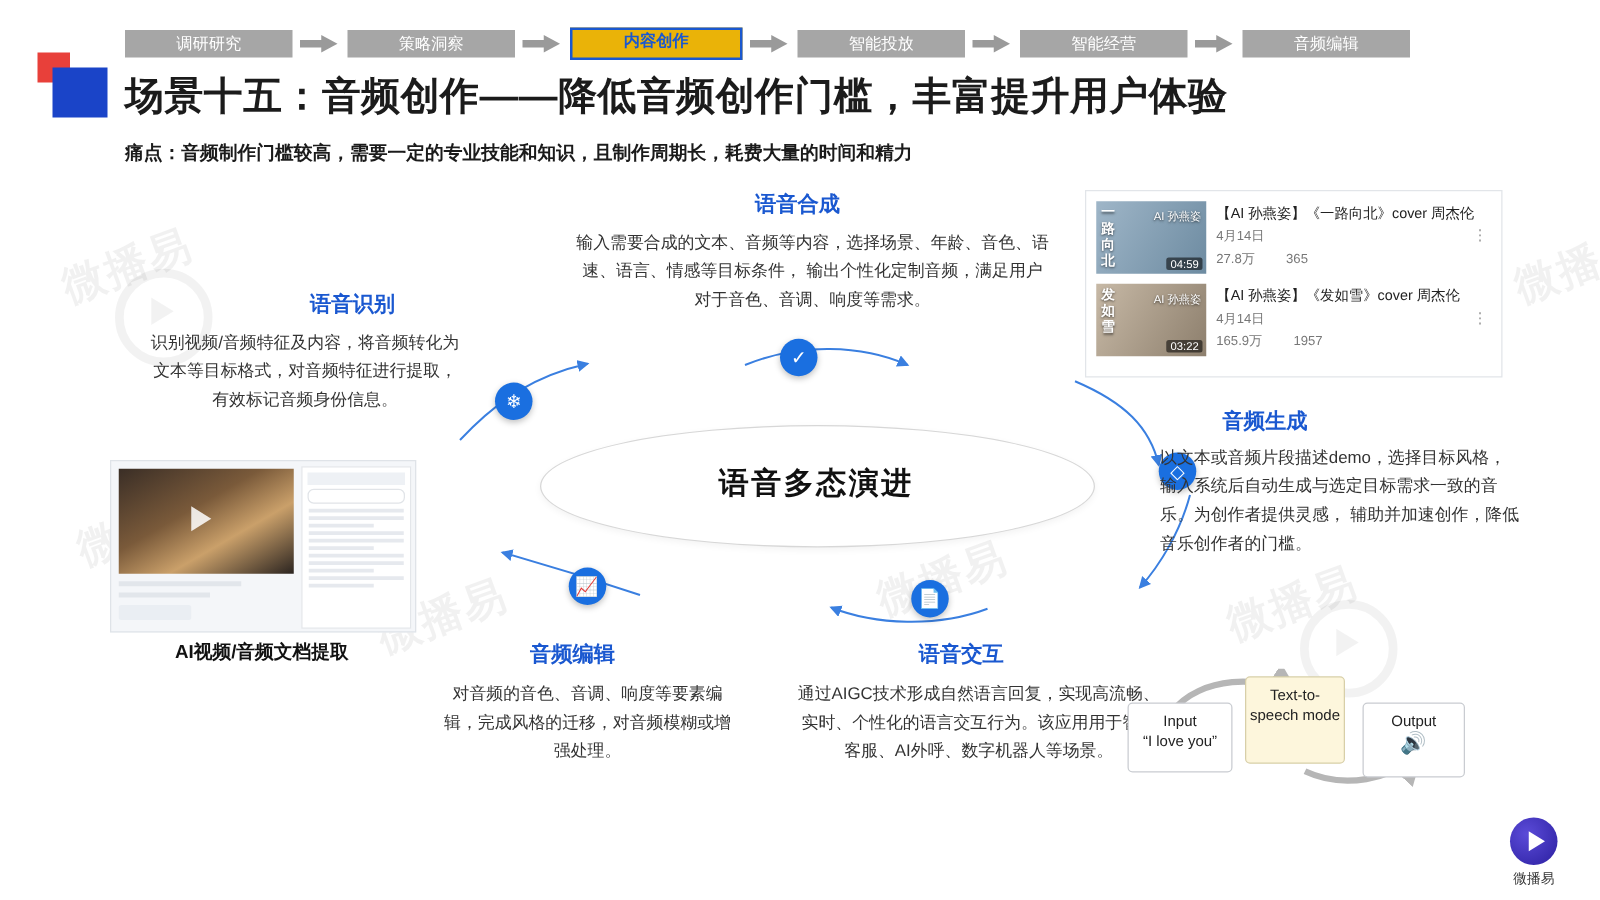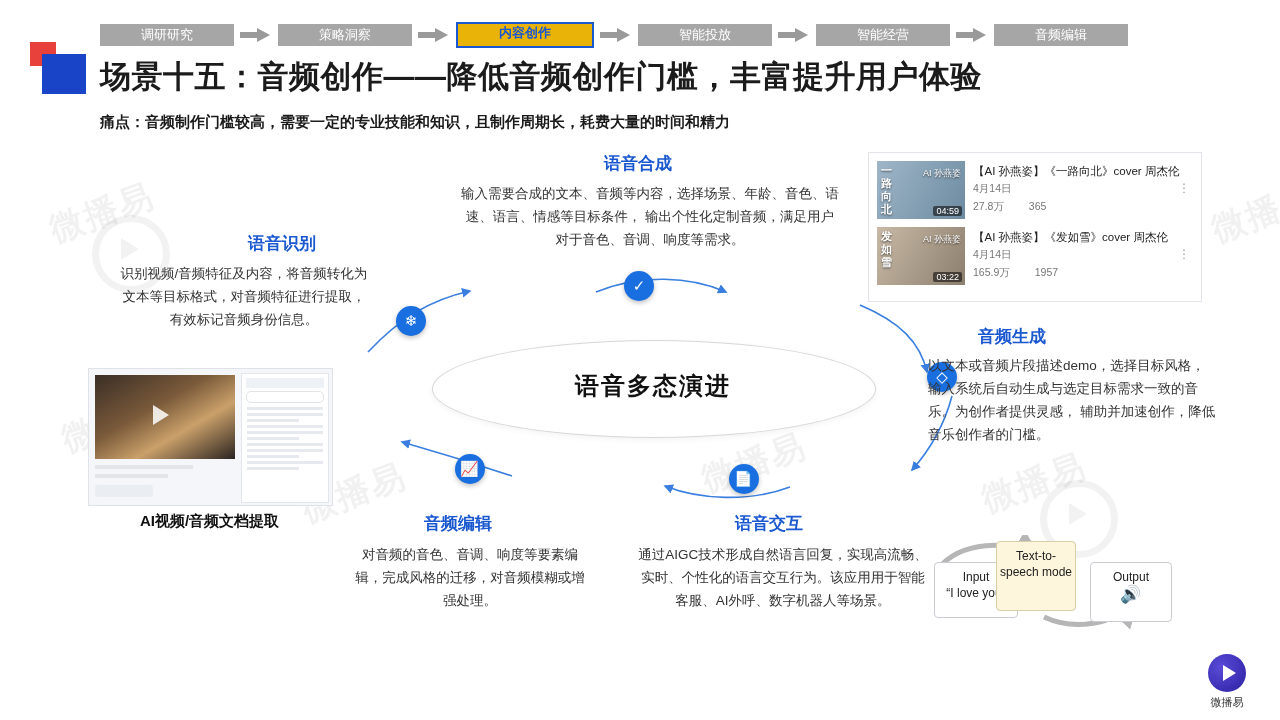--- a/index.html
+++ b/index.html
@@ -348,21 +348,21 @@
   .tts-box {
     position: absolute;
     border: 1px solid #c9ccd1;
     border-radius: 4px;
     background: #ffffff;
     text-align: center;
     font-size: 12px;
     line-height: 16px;
     color: #222;
   }
-  .tts-box.input { left: 902px; top: 562px; width: 82px; height: 48px; padding-top: 6px; margin-left: 32px; }
+  .tts-box.input { left: 902px; top: 562px; width: 82px; height: 48px; padding-top: 6px; }
   .tts-box.mode  { left: 996px; top: 541px; width: 78px; height: 62px; background: #fdf6dc; border-color: #d8cfa8; padding-top: 6px; }
   .tts-box.output{ left: 1090px; top: 562px; width: 80px; height: 52px; padding-top: 6px; }
   .tts-arrows {
     position: absolute;
     left: 898px;
     top: 535px;
     width: 280px;
     height: 96px;
   }
 

